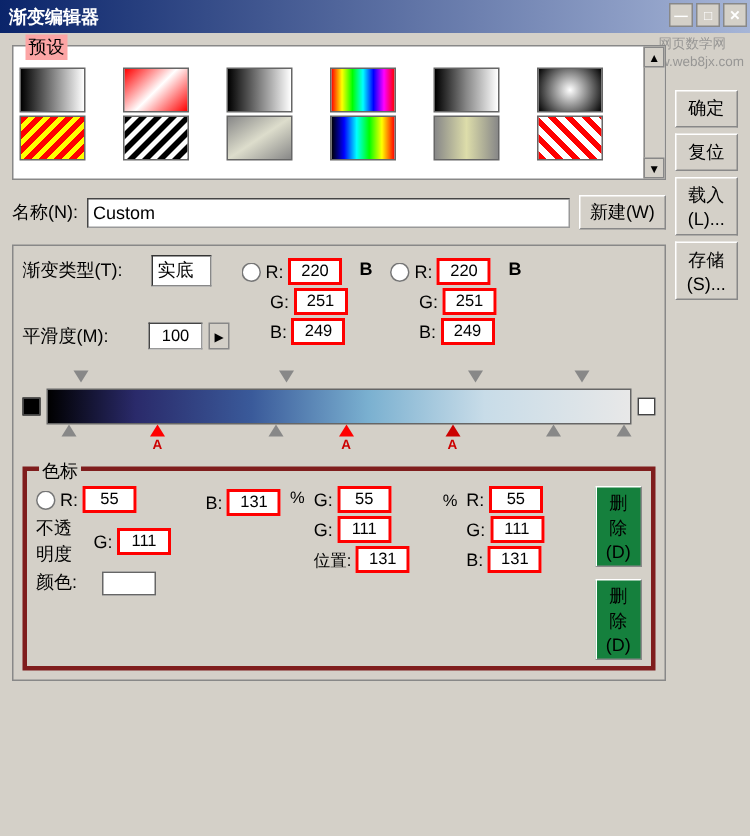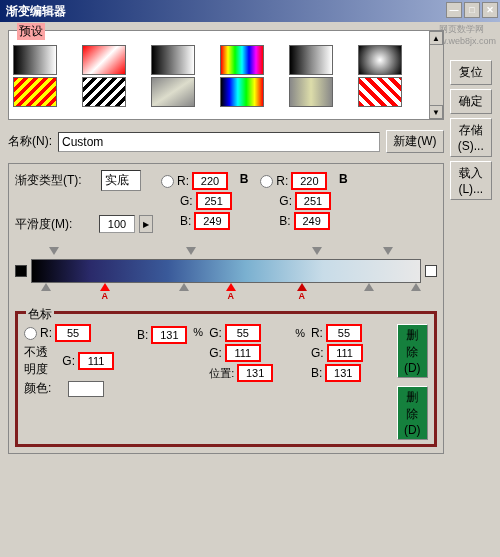--- a/index.html
+++ b/index.html
@@ -573,18 +573,18 @@
             <button class="delete-btn">删除(D)</button>
             <div style="font-size:11px;"></div>
             <button class="delete-btn">删除(D)</button>
           </div>
         </div>
       </div>
     </div>
   </div>
 
   <div class="right-buttons">
+    <button class="right-btn">确定</button>
     <button class="right-btn">复位</button>
-    <button class="right-btn">确定</button>
+    <button class="right-btn">载入(L)...</button>
     <button class="right-btn">存储(S)...</button>
-    <button class="right-btn">载入(L)...</button>
   </div>
 </div>
 
 </body></html>

